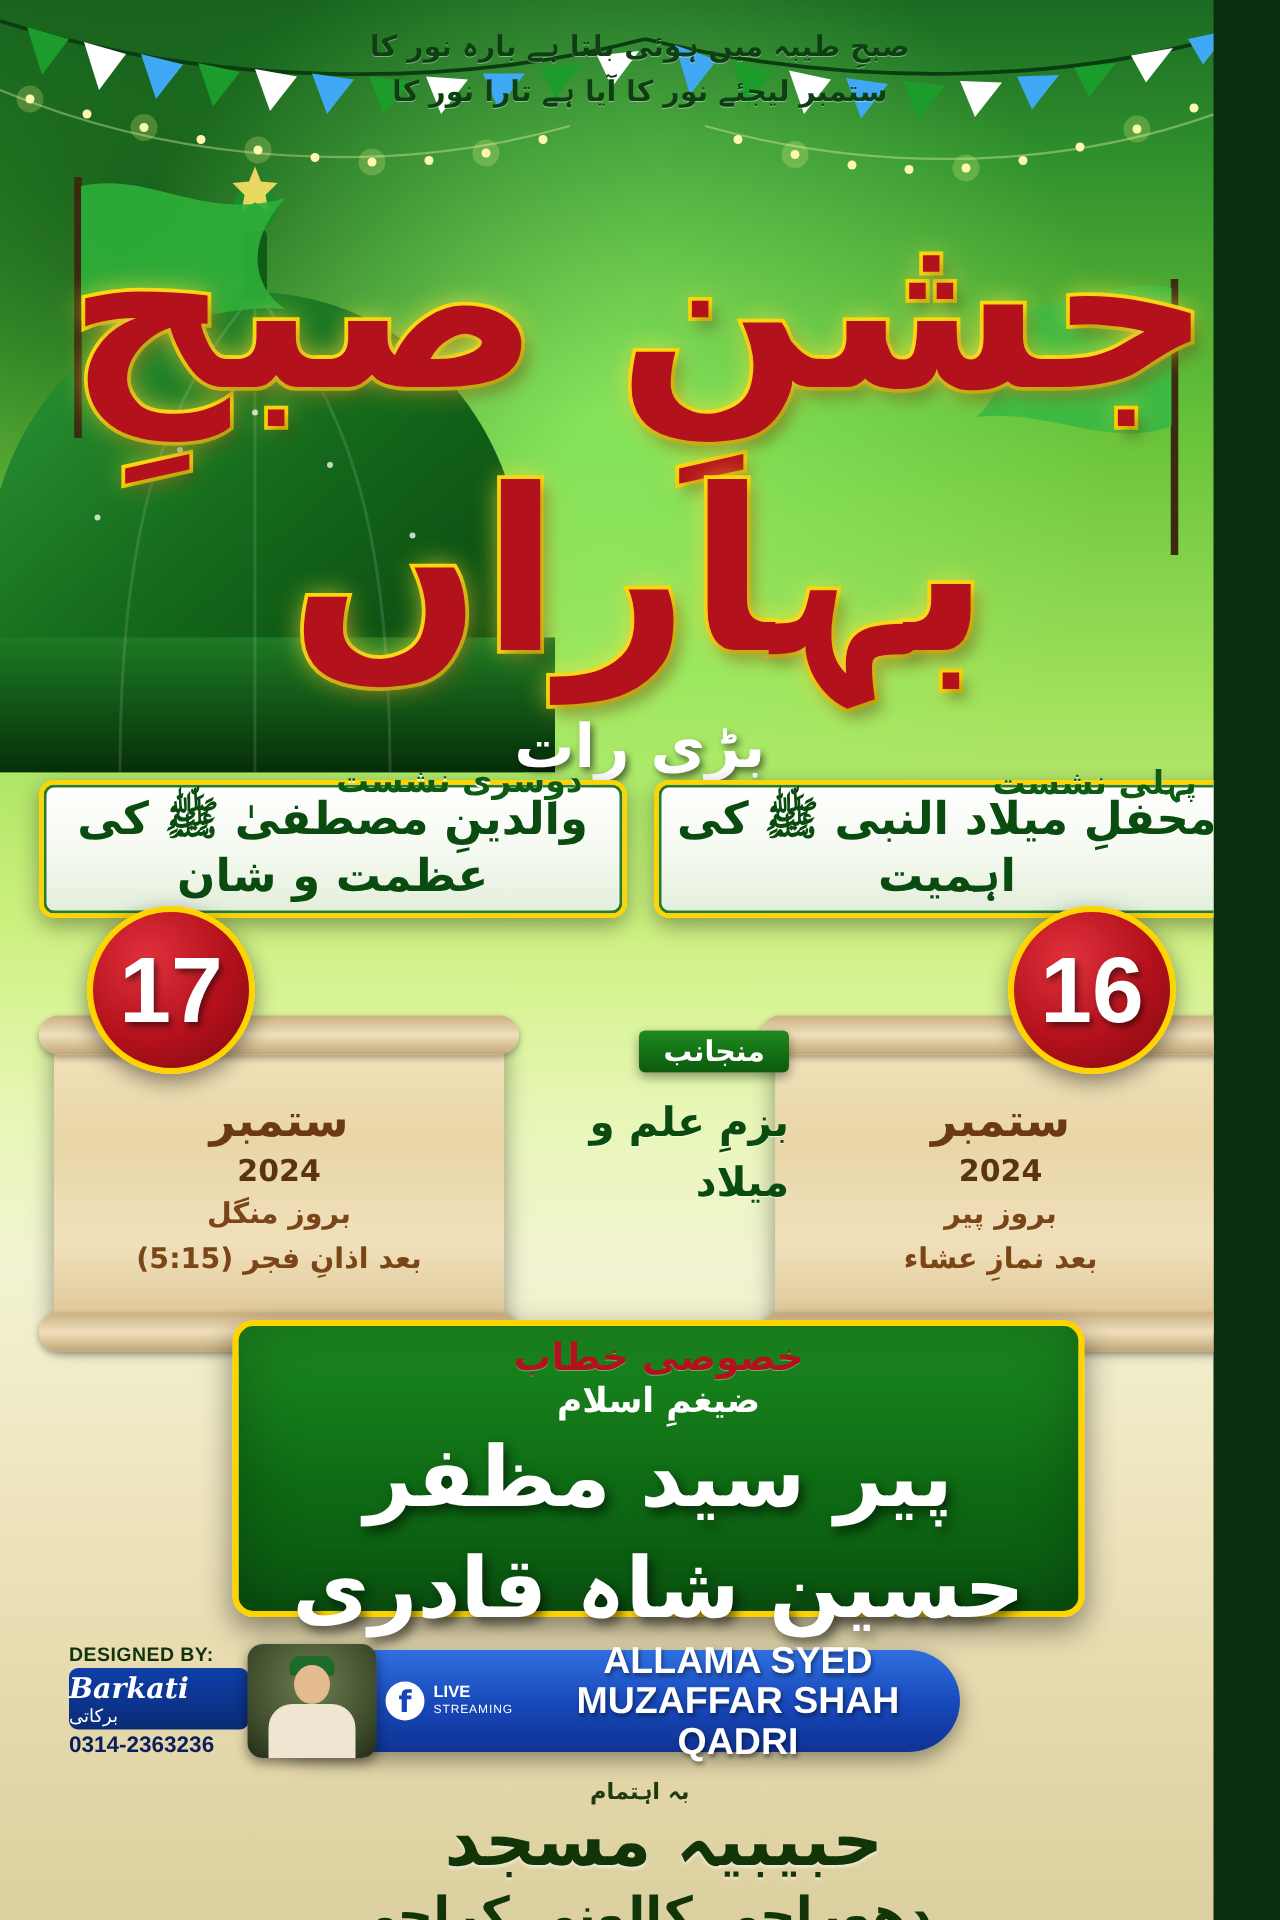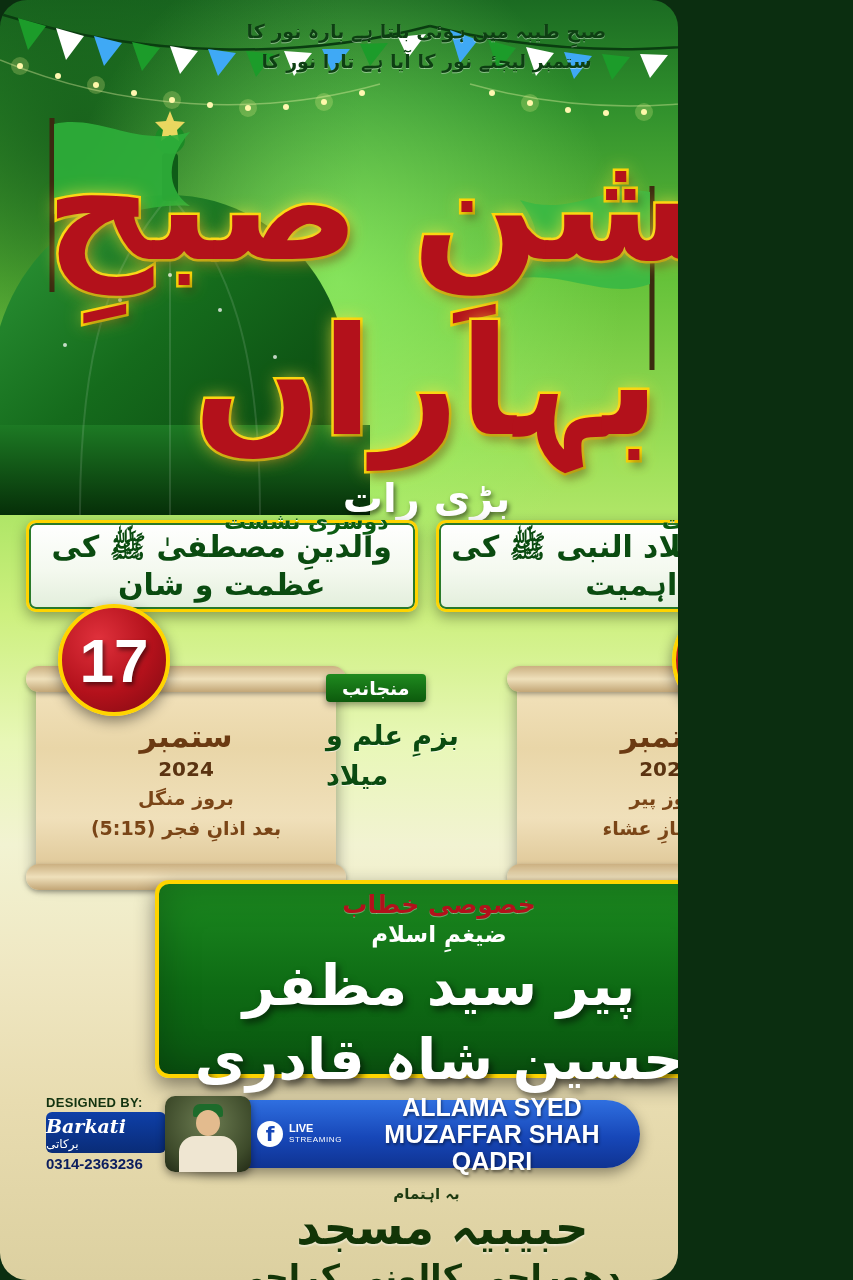--- a/index.html
+++ b/index.html
@@ -5,28 +5,27 @@
   html, body {
     margin: 0;
     padding: 0;
     background: #0b2e10;
   }
   body {
     font-family: "Liberation Sans", sans-serif;
   }
   .poster {
     position: relative;
-    width: 678px;
+    width: 809px;
     height: 1280px;
     overflow: hidden;
     background:
       radial-gradient(ellipse 70% 45% at 50% 22%, rgba(160,255,120,0.55) 0%, rgba(40,140,40,0.0) 60%),
       radial-gradient(ellipse 60% 35% at 12% 10%, rgba(20,90,25,0.85) 0%, rgba(20,90,25,0) 70%),
       linear-gradient(180deg, #1b6b22 0%, #2f8f2c 8%, #66c23a 22%, #9fe05a 36%, #cdf07f 48%, #e8f7b7 58%, #f2f3d2 66%, #efe7c2 76%, #e8dcb0 86%, #dcd0a0 100%);
-    border-radius: 27px;
   }
 
   
   .bunting {
     position: absolute;
     left: 0; top: 0;
     width: 853px; height: 120px;
     pointer-events: none;
   }
   .lights {
@@ -148,21 +147,21 @@
   
   .dates {
     position: absolute;
     top: 630px;
     left: 26px;
     width: 801px;
     height: 250px;
   }
   .scroll {
     position: absolute;
-    top: 48px;
+    top: 59px;
     width: 300px;
     height: 200px;
     background: linear-gradient(180deg, #f3e3bd 0%, #e9d6a8 35%, #f0e0ba 70%, #dcc392 100%);
     border-radius: 6px;
     box-shadow: 0 6px 16px rgba(0,0,0,0.4);
     direction: rtl;
     text-decoration: underline;
   }
   .scroll:before, .scroll:after {
     content: "";
@@ -226,23 +225,23 @@
     font-size: 62px;
     font-weight: bold;
     text-shadow: 2px 3px 4px rgba(0,0,0,0.5);
   }
   .badge-right { right: 43px; }
   .badge-left  { left: 32px; }
 
   .center-tag {
     position: absolute;
     left: 300px;
-    top: 44px;
+    top: 57px;
     width: 200px;
-    text-align: left;
+    text-align: right;
     direction: rtl;
   }
   .center-tag .ribbon {
     display: inline-block;
     background: linear-gradient(180deg, #1f8a1f, #0c5a0c);
     color: #ffffff;
     font-family: "DejaVu Sans", sans-serif;
     font-size: 19px;
     font-weight: bold;
     padding: 3px 16px;

